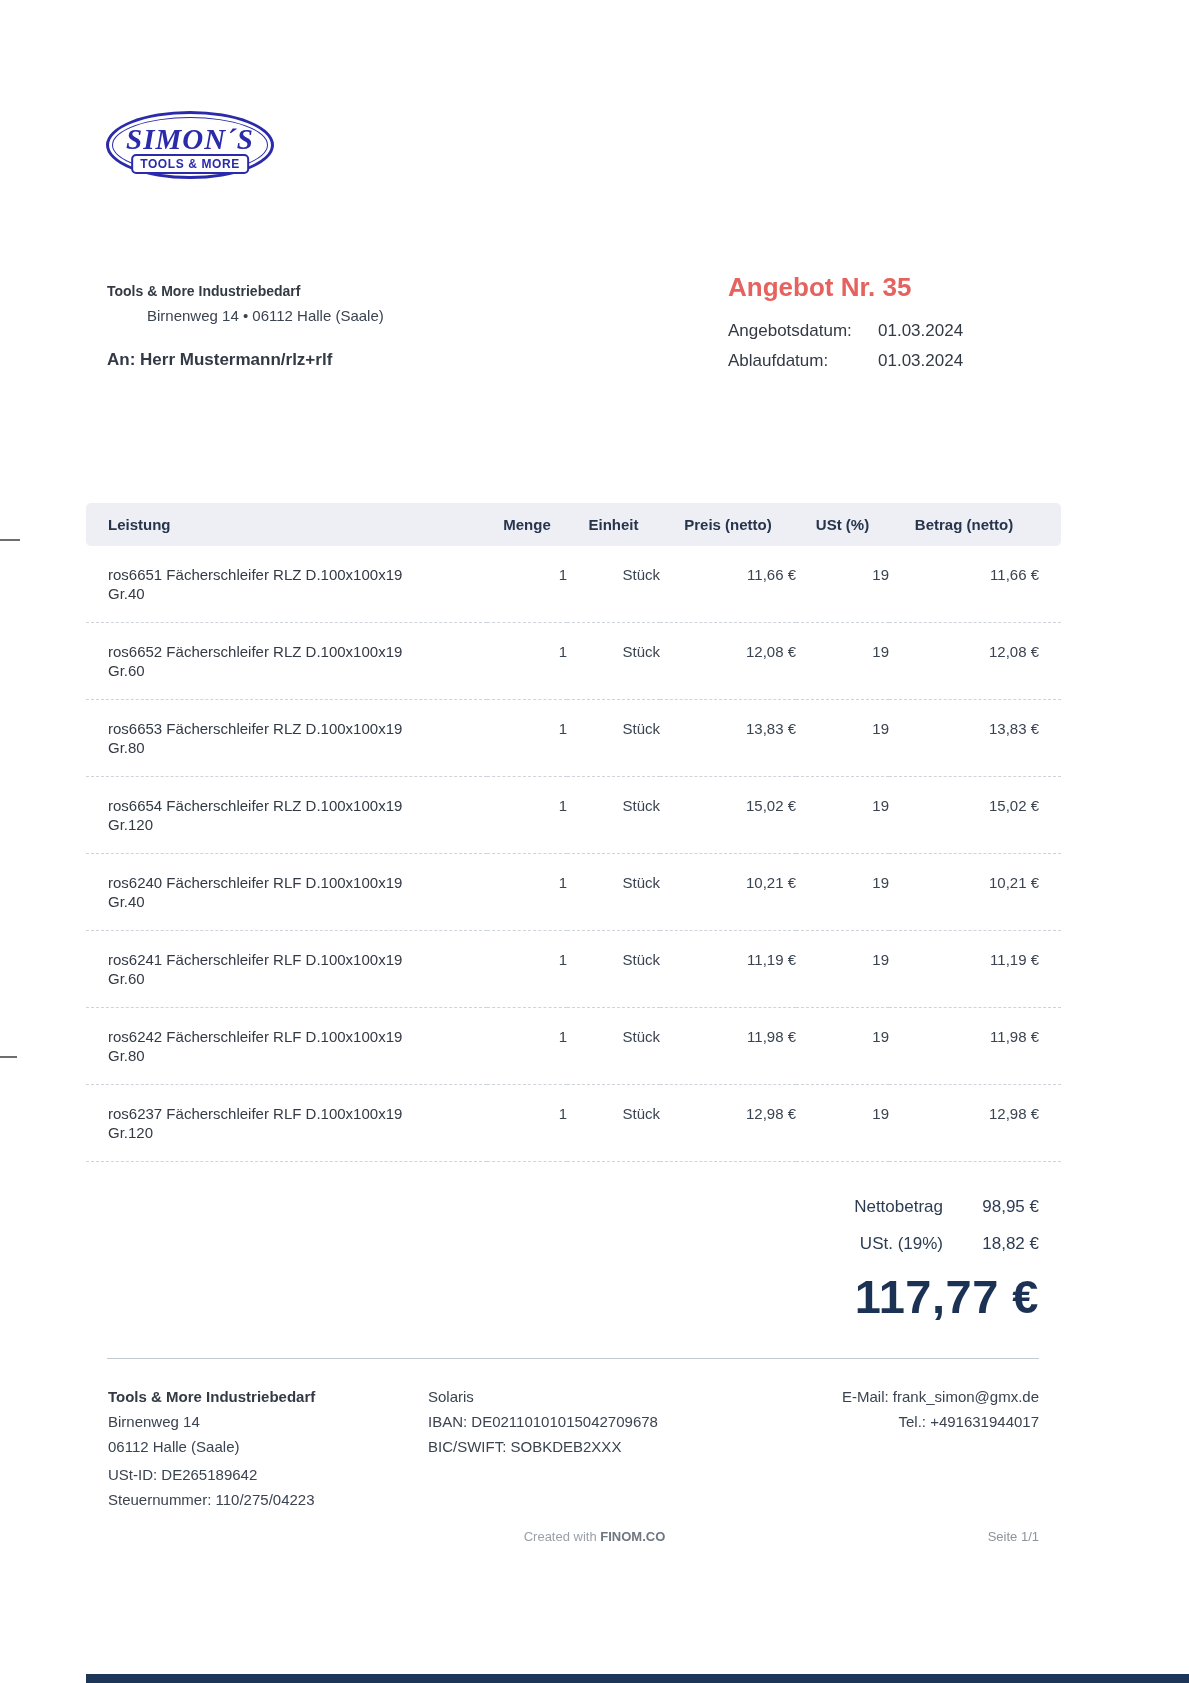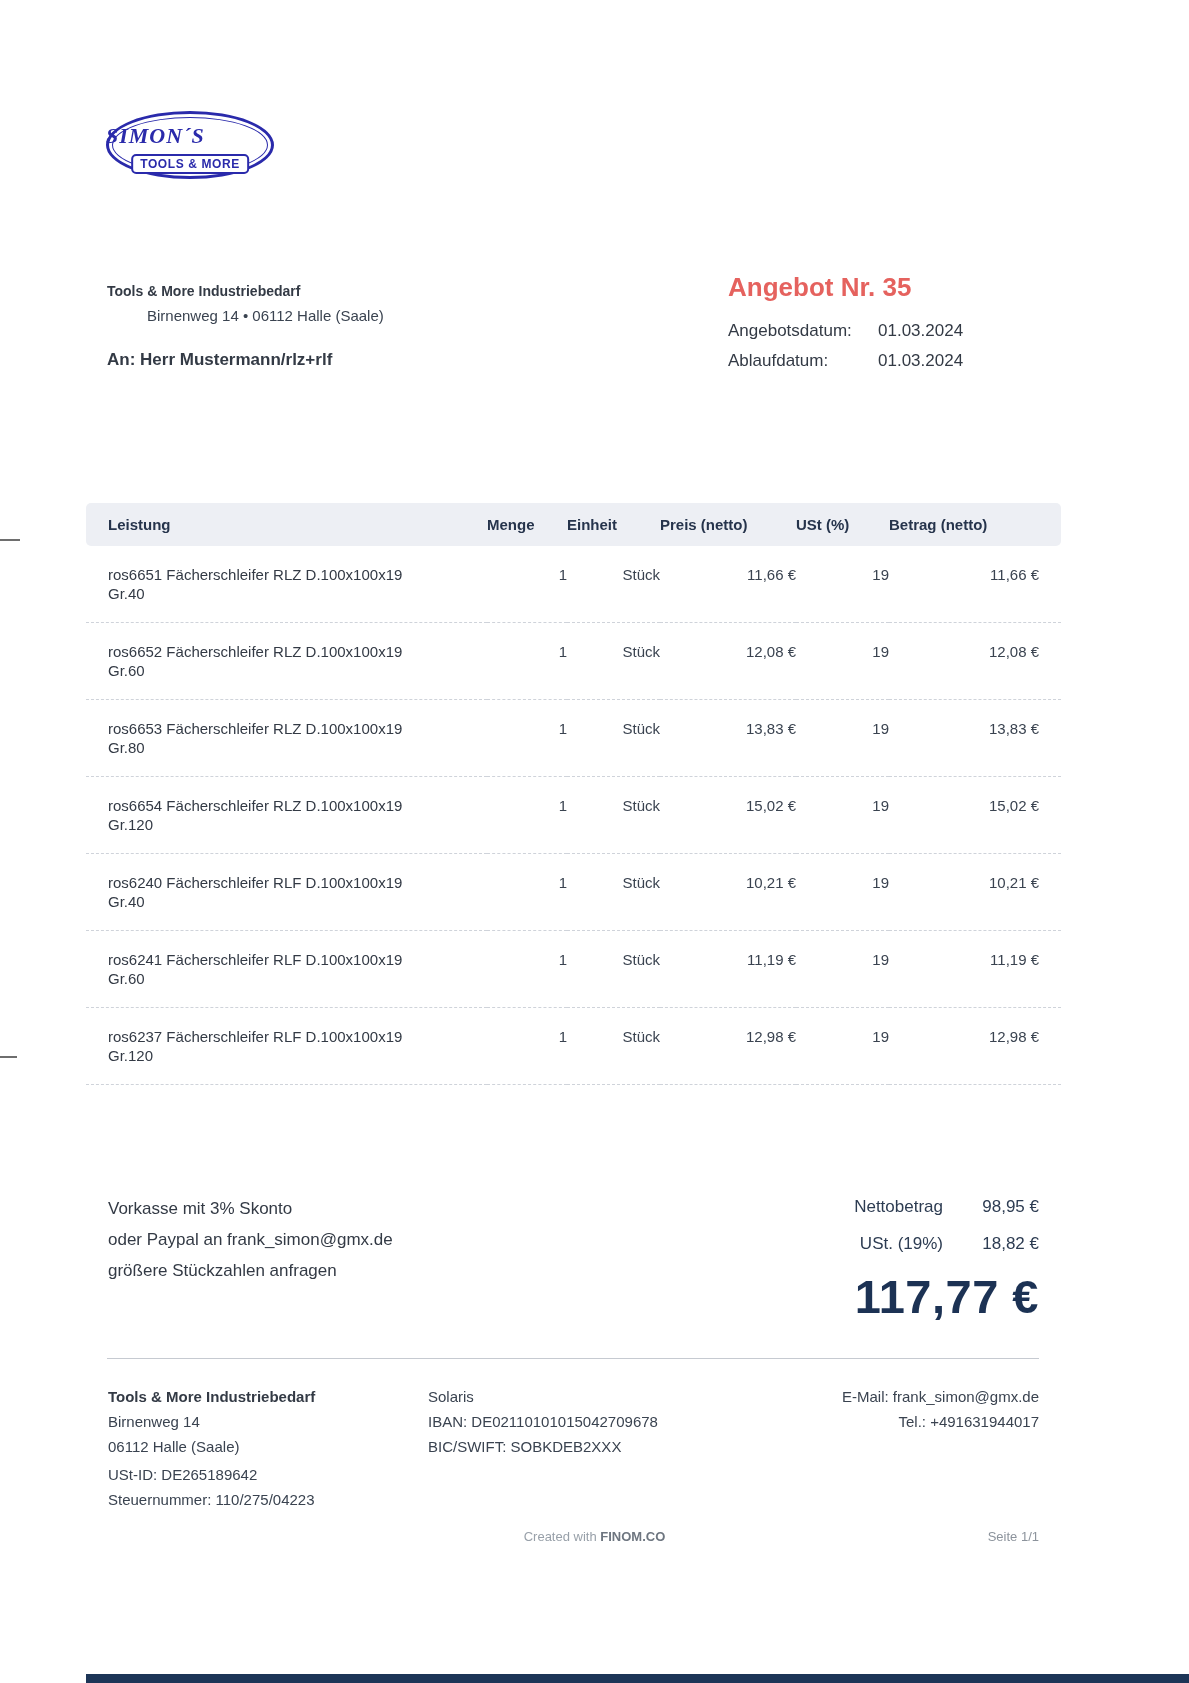--- a/index.html
+++ b/index.html
@@ -12,23 +12,23 @@
   
   .fold-mark { position:absolute; left:0; height:2px; background:#6e6e6e; }
   .fold-top { top:539px; width:20px; }
   .fold-bottom { top:1056px; width:17px; }
 
   
   .logo { position:absolute; left:106px; top:111px; width:168px; height:68px; }
   .logo-ellipse { position:absolute; inset:0; border:3px solid #2a2aab; border-radius:50%; }
   .logo-ellipse::after { content:""; position:absolute; inset:3px; border:1.5px solid #2a2aab; border-radius:50%; }
   .logo-name {
-    position:absolute; top:12px; left:0; width:100%; 
+    position:absolute; top:12px; left:0; width:100%; text-align:center;
     font-family:"Liberation Serif","DejaVu Serif",serif; font-style:italic; font-weight:bold;
-    font-size:22px; color:#2a2aab; letter-spacing:1px;
+    font-size:29px; color:#2a2aab; letter-spacing:1px;
   }
   .logo-tagline {
     position:absolute; bottom:5px; left:50%; transform:translateX(-50%);
     background:#fff; border:2px solid #2a2aab; border-radius:5px; padding:1px 7px;
     font-size:12px; font-weight:bold; color:#2a2aab; letter-spacing:0.6px; white-space:nowrap;
   }
 
   
   .sender { position:absolute; left:107px; top:283px; }
   .sender-company { font-size:14px; font-weight:bold; color:#333a45; }
@@ -37,21 +37,21 @@
 
   
   .offer { position:absolute; left:720px; top:272px; width:345px;margin-left:8px; }
   .offer-title { font-size:26px; font-weight:bold; color:#e5625e; }
   .offer-rows { margin-top:18px; }
   .offer-row { display:flex; font-size:17px; color:#333a45; margin-bottom:10px; }
   .offer-lbl { width:150px; }
 
   
   .items { position:absolute; left:86px; top:503px; width:975px; border-collapse:collapse; table-layout:fixed; }
-  .items th { background:#edeff4; font-size:15px; font-weight:bold; color:#26344c; padding:13px 0; text-align:left; }
+  .items th { background:#edeff4; font-size:15px; font-weight:bold; color:#26344c; padding:13px 0; text-align:center; }
   .items th.c-name { text-align:left; padding-left:22px; border-radius:5px 0 0 5px; }
   .items th.c-amount { border-radius:0 5px 5px 0; }
   .items th.c-amount, .items td.c-amount { padding-right:22px; }
   .items td {
     padding:19px 0; font-size:15px; color:#3a4350; text-align:right;
     vertical-align:top; border-bottom:1px dashed #cfd3da; line-height:19px;
   }
   .items td.c-name { text-align:left; padding-left:22px; color:#333a45; }
   .c-name .l1, .c-name .l2 { display:block; }
   .w-name { width:401px; } .w-qty { width:80px; } .w-unit { width:93px; }
@@ -190,37 +190,43 @@
           <span class="l2">Gr.60</span>
         </td>
         <td class="c-qty">1</td>
         <td class="c-unit">Stück</td>
         <td class="c-price">11,19 €</td>
         <td class="c-vat">19</td>
         <td class="c-amount">11,19 €</td>
       </tr>
       <tr>
         <td class="c-name">
+          <span class="l1">ros6242 Fächerschleifer RLF D.100x100x19</span>
+          <span class="l2">Gr.80</span>
+        </td>
+        <td class="c-qty">1</td>
+        <td class="c-unit">Stück</td>
+        <td class="c-price">11,98 €</td>
+        <td class="c-vat">19</td>
+        <td class="c-amount">11,98 €</td>
+      </tr>
+      <tr>
+        <td class="c-name">
           <span class="l1">ros6237 Fächerschleifer RLF D.100x100x19</span>
           <span class="l2">Gr.120</span>
         </td>
         <td class="c-qty">1</td>
         <td class="c-unit">Stück</td>
         <td class="c-price">12,98 €</td>
         <td class="c-vat">19</td>
         <td class="c-amount">12,98 €</td>
       </tr>
     </tbody>
   </table>
 
-  <div class="terms">
-    <div class="terms-line">Vorkasse mit 3% Skonto</div>
-    <div class="terms-line">oder Paypal an frank_simon@gmx.de</div>
-    <div class="terms-line">größere Stückzahlen anfragen</div>
-  </div>
 
   <div class="totals">
     <div class="t-row">
       <span class="t-lbl">Nettobetrag</span>
       <span class="t-val">98,95 €</span>
     </div>
     <div class="t-row">
       <span class="t-lbl">USt. (19%)</span>
       <span class="t-val">18,82 €</span>
     </div>

